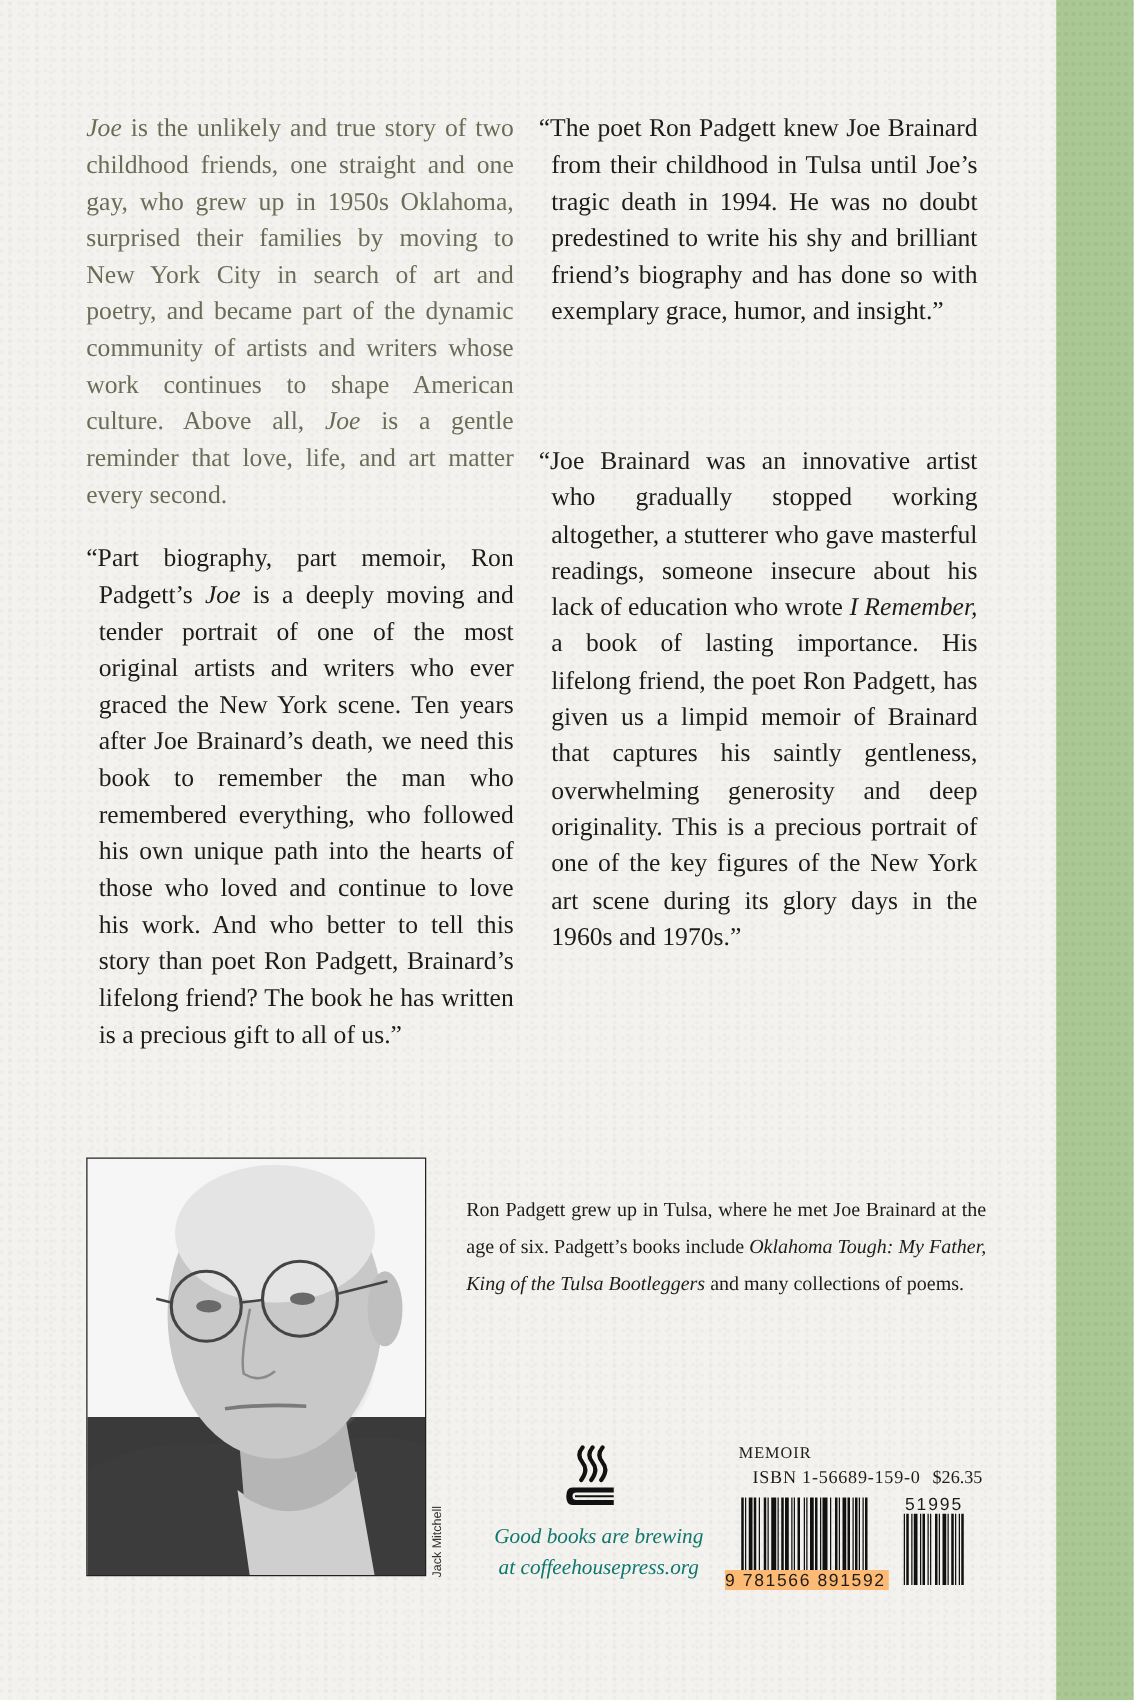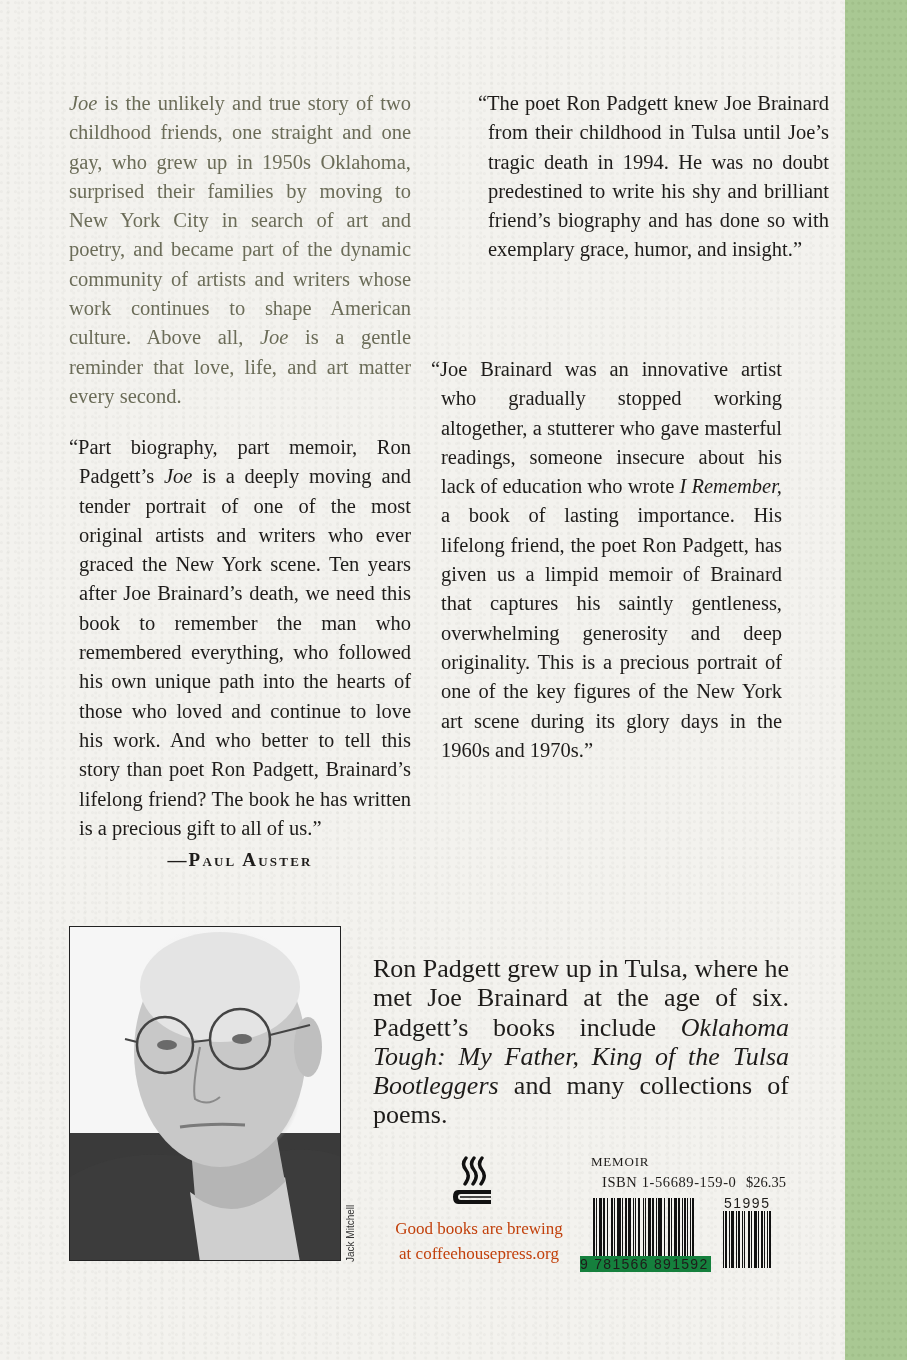--- a/index.html
+++ b/index.html
@@ -24,21 +24,21 @@
     }
     .col {
       position: absolute;
       font-size: 20.5px;
       line-height: 29.3px;
       text-align: justify;
     }
     .col p { text-align: justify; }
     #intro { left: 69px; top: 89px; width: 342px; color: #6b6c58; }
     #quote-auster { left: 69px; top: 433px; width: 342px; }
-    #quote-ashbery { left: 431px; top: 89px; width: 351px; margin-left: 47px; }
+    #quote-ashbery { left: 431px; top: 89px; width: 351px; }
     #quote-white { left: 431px; top: 355px; width: 351px; }
     .hang { text-indent: -10px; padding-left: 10px; }
     .attrib {
       text-align: center;
       font-variant: small-caps;
       letter-spacing: 2.2px;
       font-size: 19px;
       margin-top: 2px;
       font-weight: bold;
     }
@@ -56,29 +56,29 @@
     }
     .photo svg { position: absolute; left: 0; top: 0; }
     .photo-credit {
       position: absolute; left: 345px; top: 1262px;
       transform: rotate(-90deg); transform-origin: left top;
       font-family: "Liberation Sans", sans-serif;
       font-size: 10px; color: #333; white-space: nowrap;
     }
     #bio {
       position: absolute; left: 373px; top: 954px; width: 416px;
-      font-size: 26px; line-height: 29.3px; text-align: justify;
+      font-size: 16px; line-height: 29.3px; text-align: justify;
     }
     .logo {
       position: absolute; left: 452px; top: 1156px; width: 42px; height: 52px;
     }
     .tagline {
       position: absolute; left: 380px; top: 1216px; width: 198px;
-      text-align: center; font-size: 17px; line-height: 25px;
-      color: #c2410c;
+      text-align: center; font-style: italic; font-size: 17px; line-height: 25px;
+      color: #0f766e;
     }
     .genre {
       position: absolute; left: 591px; top: 1154px;
       font-size: 13px; letter-spacing: 0.8px;
     }
     .isbn {
       position: absolute; left: 591px; top: 1174px;
       font-size: 14.5px; letter-spacing: 0.6px; margin-left: 11px;
     }
     .price {
@@ -92,39 +92,38 @@
       display: flex; align-items: stretch;
     }
     .barcode-supp {
       position: absolute; left: 143px; top: 13px; width: 60px; height: 57px;
       display: flex; align-items: stretch;
     }
     .bar { background: #111; height: 100%; }
     .gap { height: 100%; }
     .bc-digits {
       position: absolute; left: 0; top: 58px; font-family: "Liberation Sans", sans-serif;
-      font-size: 14px; letter-spacing: 1.3px; background: #15803d; padding: 0 2px 0 0;
+      font-size: 14px; letter-spacing: 1.3px; background: #fdba74; padding: 0 2px 0 0;
     }
     .bc-supp-digits {
       position: absolute; left: 144px; top: -3px; font-family: Liberation Sans, sans-serif;
       font-size: 14px; letter-spacing: 1.5px;
     }
   </style>
 </head>
 <body>
 
 <div class="green-strip"></div>
 
 <div class="col" id="intro">
   <p><em>Joe</em><span> is the unlikely and true story of two childhood friends, one straight and one gay, who grew up in 1950s Oklahoma, surprised their families by moving to New York City in search of art and poetry, and became part of the dynamic community of artists and writers whose work continues to shape American culture. Above all, </span><em>Joe</em><span> is a gentle reminder that love, life, and art matter every second.</span></p>
 </div>
 
 <div class="col" id="quote-auster">
   <p class="hang"><span>“Part biography, part memoir, Ron Padgett’s </span><em>Joe</em><span> is a deeply moving and tender portrait of one of the most original artists and writers who ever graced the New York scene. Ten years after Joe Brainard’s death, we need this book to remember the man who remembered everything, who followed his own unique path into the hearts of those who loved and continue to love his work. And who better to tell this story than poet Ron Padgett, Brainard’s lifelong friend? The book he has written is a precious gift to all of us.”</span></p>
-  <div class="attrib">—Paul Auster</div>
 </div>
 
 <div class="col" id="quote-ashbery">
   <p class="hang">“The poet Ron Padgett knew Joe Brainard from their childhood in Tulsa until Joe’s tragic death in 1994. He was no doubt predestined to write his shy and brilliant friend’s biography and has done so with exemplary grace, humor, and insight.”</p>
 </div>
 
 <div class="col" id="quote-white">
   <p class="hang"><span>“Joe Brainard was an innovative artist who gradually stopped working altogether, a stutterer who gave masterful readings, someone insecure about his lack of education who wrote </span><em>I Remember,</em><span> a book of lasting importance. His lifelong friend, the poet Ron Padgett, has given us a limpid memoir of Brainard that captures his saintly gentleness, overwhelming generosity and deep originality. This is a precious portrait of one of the key figures of the New York art scene during its glory days in the 1960s and 1970s.”</span></p>
 </div>
 

